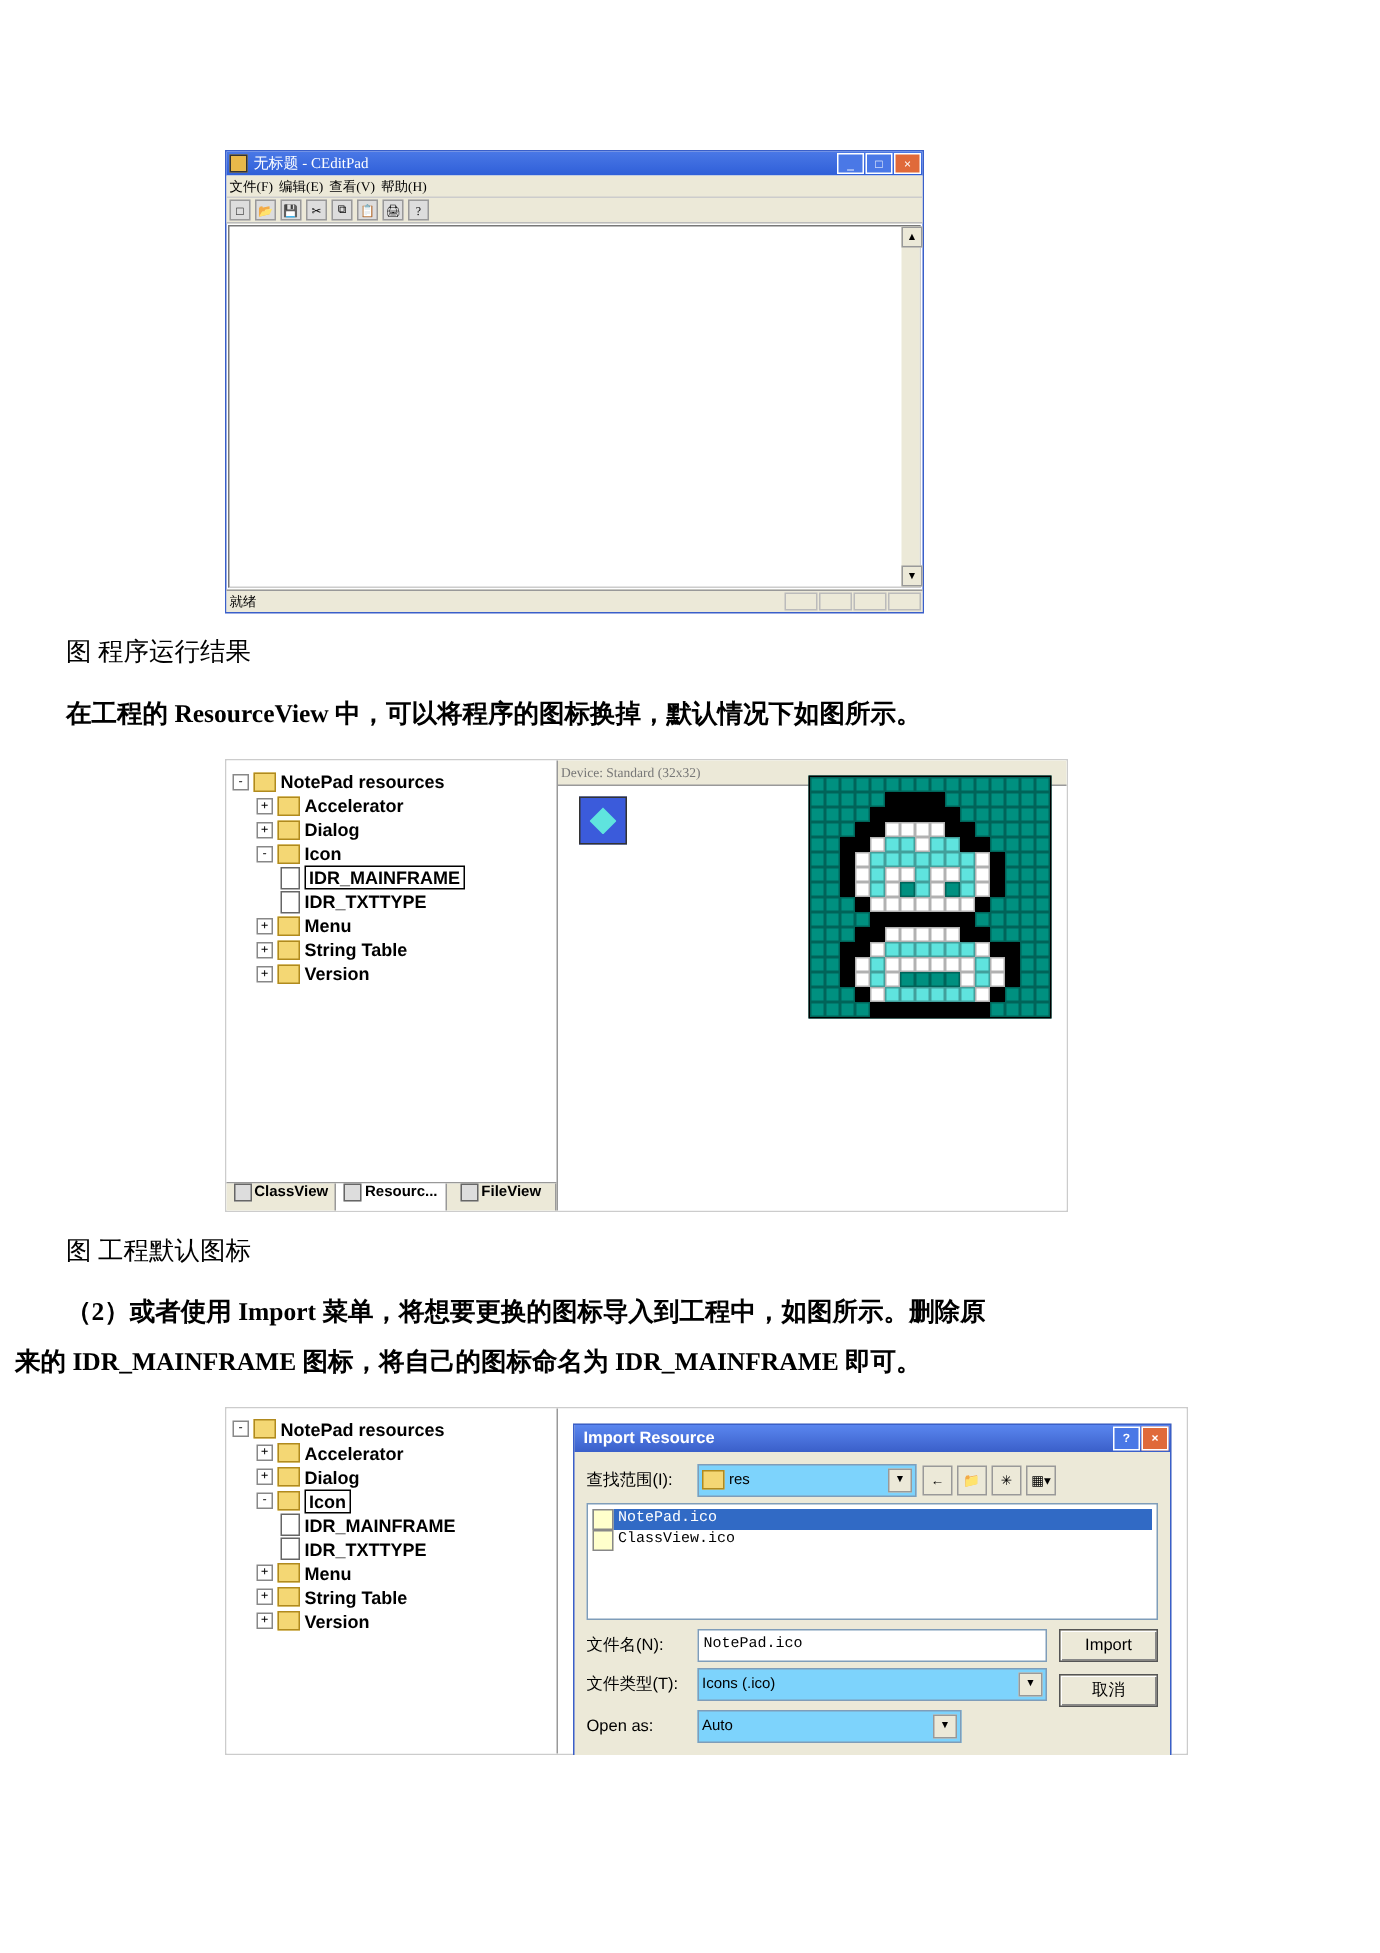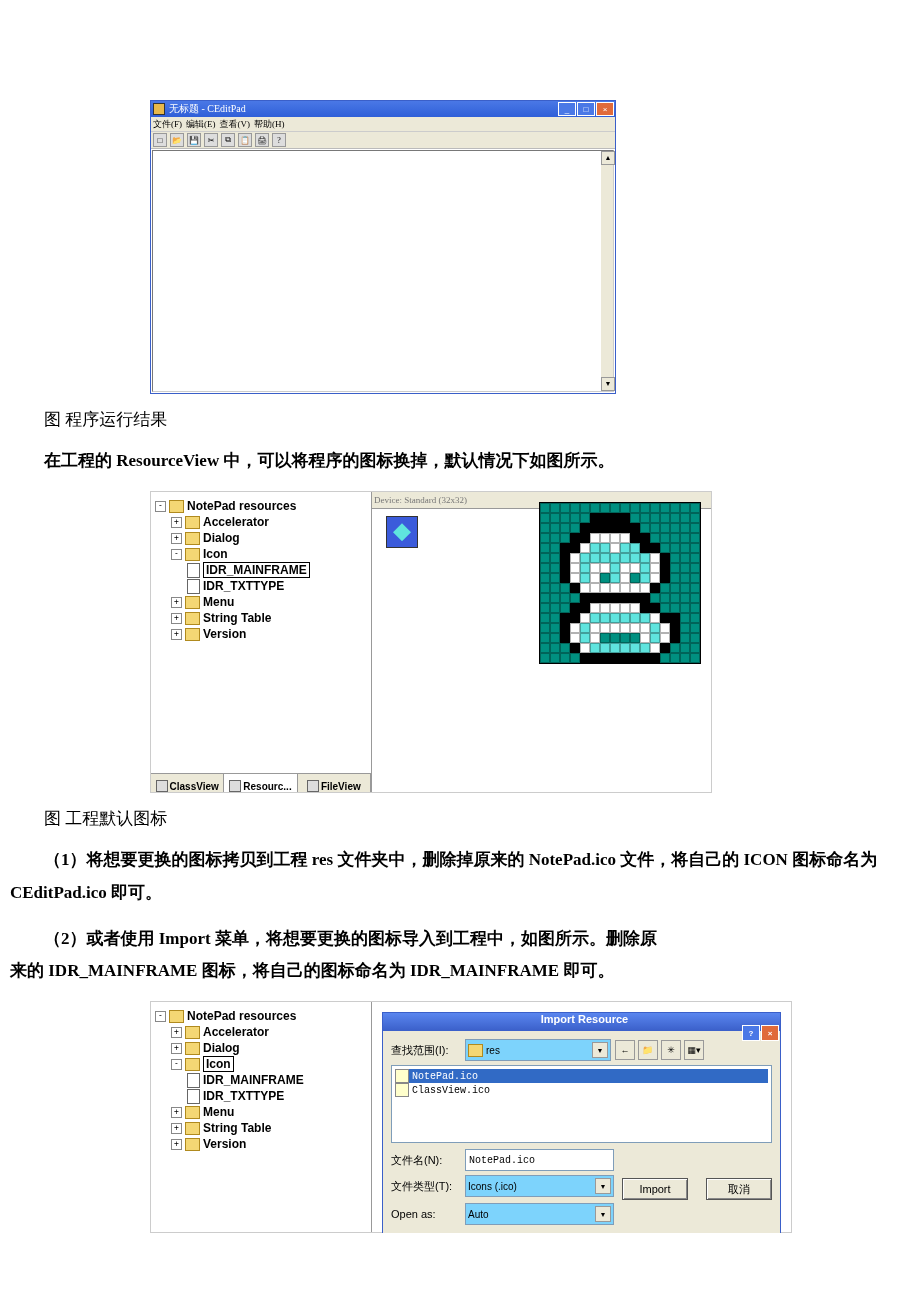--- a/index.html
+++ b/index.html
@@ -98,21 +98,21 @@
   .tree-content { flex:1; padding:6px 4px;}
   .tree-row { display:flex; align-items:center; height:16px;}
   .tree-indent { display:inline-block; width:16px; }
   .tree-exp { display:inline-block; width:9px; height:9px; border:1px solid #888; font-size:8px; line-height:7px; text-align:center; margin-right:3px; background:#fff; font-weight:normal; font-family:monospace;}
   .folder-ic { width:13px; height:11px; background:#f4d774; border:1px solid #b08a1e; margin-right:3px;}
   .folder-open { background:#f4d774; border:1px solid #b08a1e;}
   .page-ic { width:11px; height:13px; background:#fff; border:1px solid #666; margin-right:3px;}
   .tree-label {}
   .tree-sel { border:1px solid #000; background:#fff;}
   .tree-tabs { height:18px; border-top:1px solid #999; display:flex; font-size:10px; font-weight:bold;}
-  .tree-tab { flex:1; border-right:1px solid #999; display:flex; align-items:flex-end; justify-content:center; background:#ece9d8; padding:0 2px;}
+  .tree-tab { flex:1; border-right:1px solid #999; display:flex; align-items:flex-start; justify-content:center; background:#ece9d8; padding:0 2px;}
   .tree-tab.active { background:#fff;}
   .tab-ic { width:10px; height:10px; margin-right:2px; border:1px solid #666; background:#ddd;}
 
   .ic-editor {
     flex:1;
     background:#fff;
     display:flex;
     flex-direction:column;
     position:relative;
   }
@@ -156,21 +156,21 @@
   .shot3 .right { flex:1; background:#fff; padding:10px; }
   .import-dlg {
     border:1px solid #3a5fc9;
     background:#ece9d8;
     font-family:"SimSun", sans-serif;
     font-size:11px;
   }
   .import-tb {
     height:18px; background:linear-gradient(#5a86ef,#3a5fc9);
     color:#fff; display:flex; align-items:center; padding-left:6px;
-    font-weight:bold; font-size:11px;flex-direction:column;
+    font-weight:bold; font-size:11px;
   }
   .import-tb .tb-controls .tb-btn { height:14px;}
   .import-body { padding:8px;}
   .row { display:flex; align-items:center; margin-bottom:4px; gap:4px;}
   .lbl { width:70px; text-align:left;}
   .combo {
     height:18px; border:1px solid #7f9db9; background:#7dd3fc;
     font-size:10px; padding:1px 2px; display:flex; align-items:center;
   }
   .combo .dd { margin-left:auto; width:14px; height:14px; background:#ece9d8; border:1px solid #999; display:flex; align-items:center; justify-content:center; font-size:7px;}
@@ -181,21 +181,21 @@
     font-size:10px; font-family: "Courier New", monospace;
   }
   .listbox .item { display:flex; align-items:center; height:14px;}
   .listbox .item .fic { width:12px; height:12px; margin-right:3px; border:1px solid #888; background:#ffc;}
   .listbox .sel { background:#316ac5; color:#fff;}
   .btn {
     width:64px; height:20px; border:1px solid #555; background:#ece9d8;
     font-size:11px; display:flex; align-items:center; justify-content:center;
     box-shadow: inset 1px 1px #fff, inset -1px -1px #888;
   }
-  .btn-col { display:flex; gap:18px; align-items:center;}
+  .btn-col { display:flex; flex-direction:column; gap:8px; align-items:center;}
   .input { height:18px; border:1px solid #7f9db9; background:#fff; padding:1px 3px; font-size:10px; display:flex; align-items:center; font-family:"Courier New",monospace;}
 </style>
 </head>
 <body>
 
 <div class="page">
 
 <div class="embedded" style="margin-top:100px;">
   <div class="win">
     <div class="titlebar">
@@ -224,20 +224,29 @@
       <div class="tool-ic">?</div>
     </div>
     <div class="editor-area">
       <div class="scrollbar-v">
         <div class="scroll-arrow">▲</div>
         <div style="position:absolute;bottom:0;">
               <div class="scroll-arrow">▼</div>
             </div>
       </div>
     </div>
+    <div class="statusbar">
+      <span>就绪</span>
+      <div class="panes">
+        <div class="pane"></div>
+        <div class="pane"></div>
+        <div class="pane"></div>
+        <div class="pane"></div>
+      </div>
+    </div>
   </div>
 </div>
 
 <p class="caption">图 程序运行结果</p>
 <p class="body-text">在工程的 ResourceView 中，可以将程序的图标换掉，默认情况下如图所示。</p>
 
 <div class="embedded">
 <div class="shot2-wrap">
 <div class="shot2" style="height:300px;">
   <div class="tree-panel">
@@ -573,21 +582,20 @@
               <div class="px bg"></div>
               <div class="px bg"></div>
               <div class="px bg"></div>
             </div>
   </div>
 </div>
 </div>
 </div>
 
 <p class="caption">图 工程默认图标</p>
-<p class="body-text">（1）将想要更换的图标拷贝到工程 res 文件夹中，删除掉原来的 NotePad.ico 文件，将自己的 ICON 图标命名为 CEditPad.ico 即可。</p>
 <p class="body-text body-text-first" style="margin-bottom:0;">（2）或者使用 Import 菜单，将想要更换的图标导入到工程中，如图所示。删除原</p>
 <p class="body-text body-text-cont" style="margin-top:0;">来的 IDR_MAINFRAME 图标，将自己的图标命名为 IDR_MAINFRAME 即可。</p>
 
 <div class="embedded">
 <div class="shot3" style="height:230px;">
   <div class="tree-panel">
     <div class="tree-content">
       <div class="tree-row">
               <span class="tree-exp">-</span>
               <span class="folder-ic folder-open"></span>

